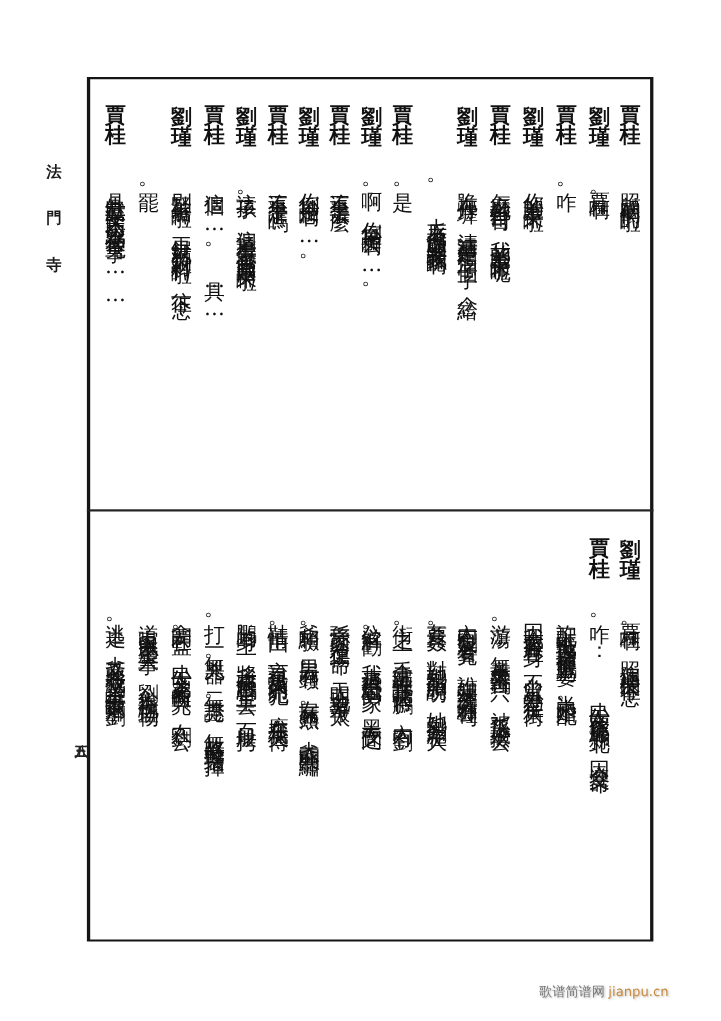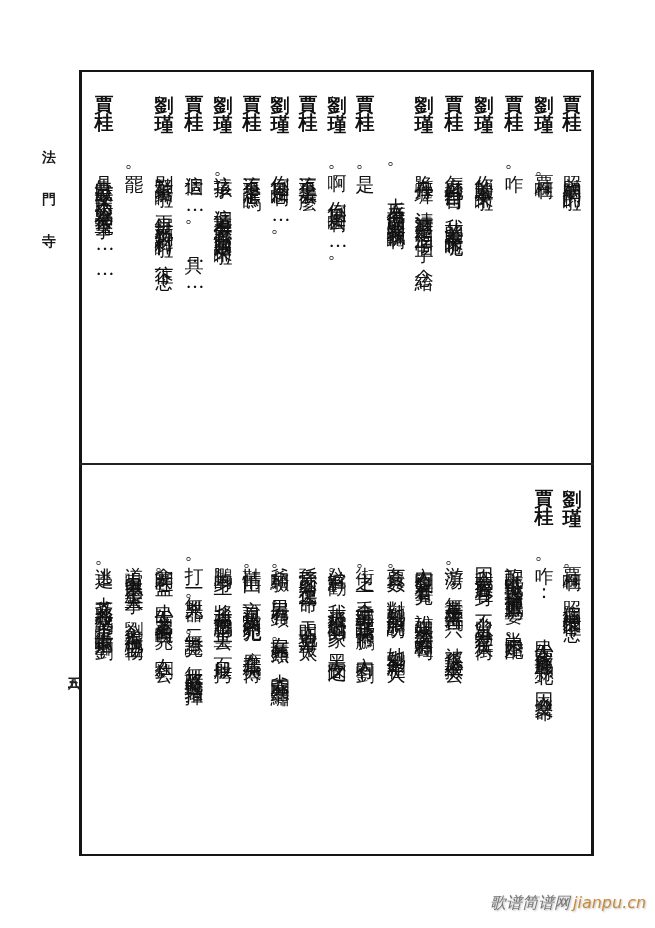--- a/index.html
+++ b/index.html
@@ -36,23 +36,22 @@
   }
   .speaker {
     position: absolute; width: 24px;
     writing-mode: vertical-rl; text-orientation: upright;
     font-size: 19px; line-height: 24px; letter-spacing: 18px;
     font-weight: bold;
   }
   .watermark {
     position: absolute; left: 490px; top: 893px;
     font-family: "DejaVu Sans", "Liberation Sans", sans-serif;
-    font-size: 16px; color: #777777;
+    font-size: 12px; color: #777777;
     text-shadow: 1px 1px 2px #bbbbbb;
-    font-style: italic;
   }
   .watermark .url { color: #c98a3c; margin-left: 3px; }
 </style>
 </head>
 <body>
 
 <div class="frame"></div>
 <div class="divider"></div>
 
 <div class="margin-title">

